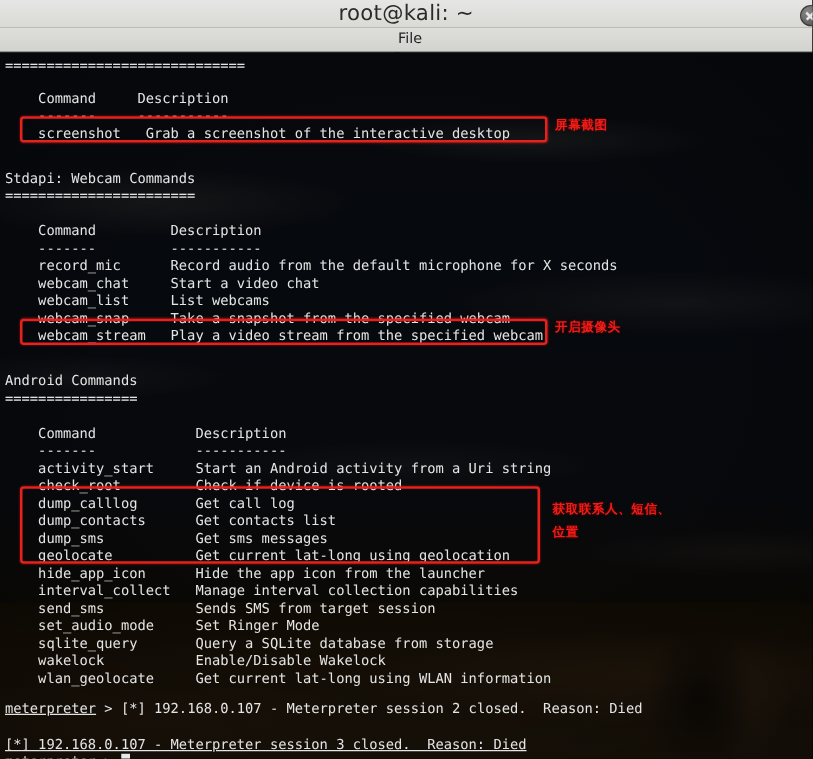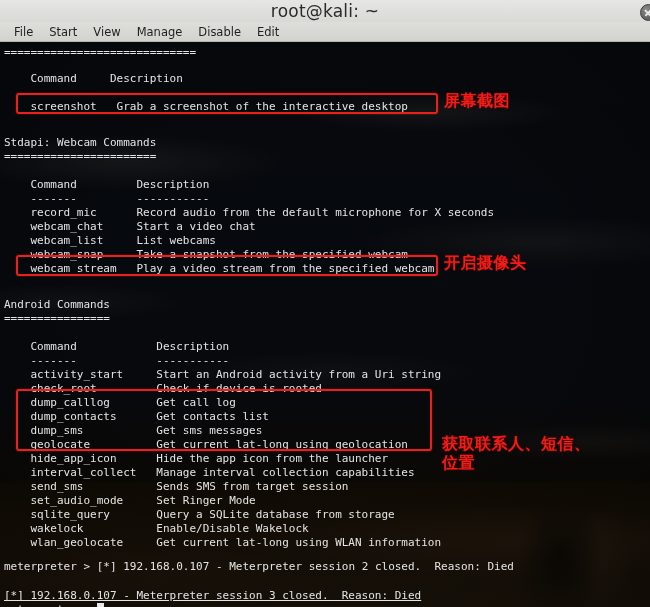--- a/index.html
+++ b/index.html
@@ -29,21 +29,21 @@
   .close-btn::before,.close-btn::after{
     content:"";position:absolute;left:3px;top:6.5px;width:8px;height:1.5px;background:#e9e9e9;
   }
   .close-btn::before{transform:rotate(45deg);}
   .close-btn::after{transform:rotate(-45deg);}
 
   .menubar{
     position:absolute;left:0;top:22px;width:650px;height:20px;
     background:linear-gradient(#dededb,#d2d2cf);
     border-bottom:1px solid #b4b4b0;
-    display:flex;align-items:center;padding-left:6px;box-sizing:border-box;
+    display:flex;align-items:center;padding-left:6px;box-sizing:border-box;flex-direction:column;
   }
   .menu-item{
     font-family:"DejaVu Sans","Liberation Sans",sans-serif;
     font-size:11.5px;color:#1f1f1f;padding:1px 8px;cursor:default;
   }
 
   
   .term{
     position:absolute;left:0;top:42px;width:650px;height:565px;
     overflow:hidden;background:#0b0d12;
@@ -82,32 +82,32 @@
 
   .lines{
     position:absolute;left:0;top:0;width:650px;height:565px;
     font-family:"DejaVu Sans Mono","Liberation Mono",monospace;
     font-size:11px;line-height:14.6px;color:#d8d8d8;
     white-space:pre;
   }
   .ln{position:absolute;left:0;white-space:pre;}
   .ln.w{color:#e4e4e4;}
   .cursor{display:inline-block;width:7px;height:12px;background:#e9e9e9;vertical-align:-2px;}
-  .uline{}
+  .uline{text-decoration:underline;}
 
   
   .anno-box{
     position:absolute;border:2px solid #e8211c;border-radius:3px;
     box-shadow:0 0 2px rgba(232,33,28,.6);
     pointer-events:none;
   }
   .anno-text{
     position:absolute;color:#ef1d18;
     font-family:"DejaVu Sans","Liberation Sans",sans-serif;
-    font-size:16px;font-weight:bold;line-height:19px;letter-spacing:.5px;
+    font-size:10px;font-weight:bold;line-height:19px;letter-spacing:.5px;
     text-shadow:0 0 2px rgba(180,0,0,.7);
     white-space:pre-line;
   }
   .watermark{
     position:absolute;right:6px;bottom:16px;
     font-family:"DejaVu Sans","Liberation Sans",sans-serif;
     font-size:11px;color:#c9c9c9;opacity:.92;
   }
 </style>
 </head>
@@ -146,17 +146,17 @@
       <div class="ln w" style="top:547px;left:4px;text-decoration:underline;">[*] 192.168.0.107 - Meterpreter session 3 closed.  Reason: Died</div>
       <div class="ln w" style="top:561px;left:4px;"><span class="uline">meterpreter</span><span> &gt; </span><span class="cursor"></span></div>
     </div>
 
     <div class="anno-box" style="left:16px;top:51px;width:418px;height:17px;"></div>
     <div class="anno-box" style="left:16px;top:213px;width:418px;height:17px;"></div>
     <div class="anno-box" style="left:16px;top:347px;width:412px;height:58px;"></div>
 
     <div class="anno-text" style="left:444px;top:49px;">屏幕截图</div>
     <div class="anno-text" style="left:444px;top:211px;">开启摄像头</div>
-    <div class="anno-text" style="left:442px;top:356px;margin-top:36px;">获取联系人、短信、
+    <div class="anno-text" style="left:442px;top:356px;">获取联系人、短信、
 位置</div>
 
   </div>
 </div>
 
 </body></html>

